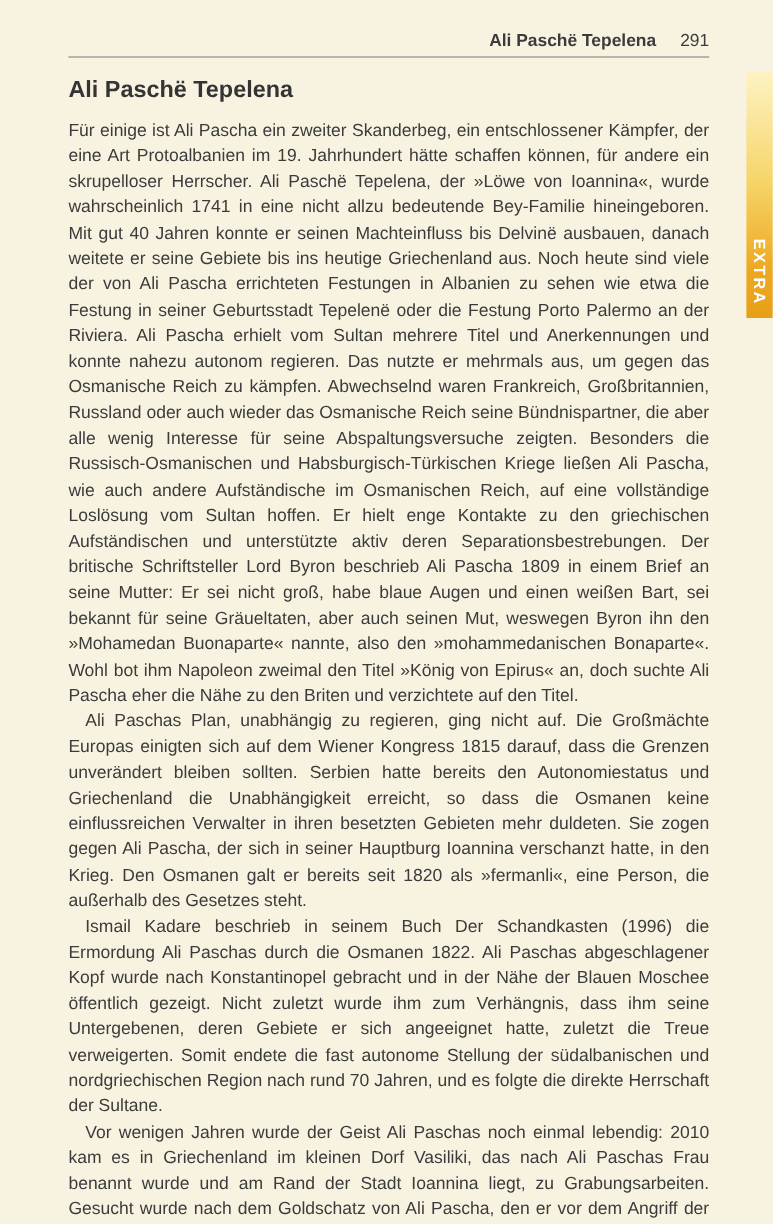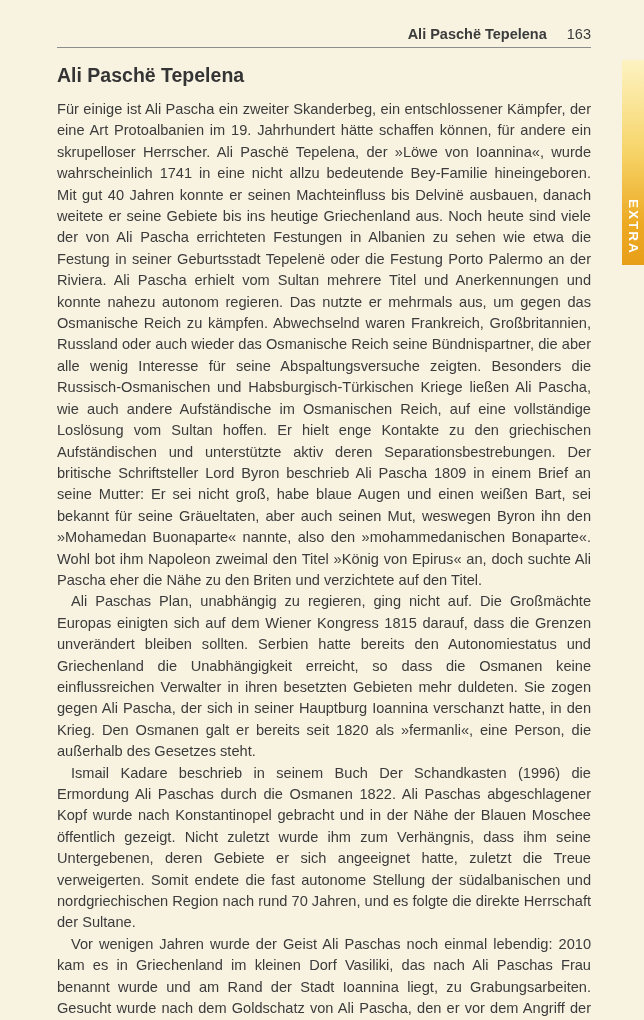--- a/index.html
+++ b/index.html
@@ -75,21 +75,21 @@
     font-size: 13.5px;
     letter-spacing: 2px;
   }
 </style>
 </head>
 <body>
 
 <div class="page">
   <div class="header-row">
     <span class="running-head">Ali Paschë Tepelena</span>
-    <span class="page-number">163</span>
+    <span class="page-number">291</span>
   </div>
 
   <h1 class="title">Ali Paschë Tepelena</h1>
 
   <div class="body-text">
       <p class="para"><span>Für einige ist Ali Pascha ein zweiter Skanderbeg, ein entschlossener Kämpfer, der eine Art Protoalbanien im 19. Jahrhundert hätte schaffen können, für andere ein skrupelloser Herrscher. Ali Paschë Tepelena, der »Löwe von Ioannina«, wurde wahrscheinlich 1741 in eine nicht allzu bedeutende Bey-Familie hineingeboren. Mit gut 40 Jahren konnte er seinen Machteinfluss bis Delvinë ausbauen, danach weitete er seine Gebiete bis ins heutige Griechenland aus. Noch heute sind viele der von Ali Pascha errichteten Festungen in Albanien zu sehen wie etwa die Festung in seiner Geburtsstadt Tepelenë oder die Festung Porto Palermo an der Riviera. Ali Pascha erhielt vom Sultan mehrere Titel und Anerkennungen und konnte nahezu autonom regieren. Das nutzte er mehrmals aus, um gegen das Osmanische Reich zu kämpfen. Abwechselnd waren Frankreich, Großbritannien, Russland oder auch wieder das Osmanische Reich seine Bündnispartner, die aber alle wenig Interesse für seine Abspaltungsversuche zeigten. Besonders die Russisch-Osmanischen und Habsburgisch-Türkischen Kriege ließen Ali Pascha, wie auch andere Aufständische im Osmanischen Reich, auf eine vollständige Loslösung vom Sultan hoffen. Er hielt enge Kontakte zu den griechischen Aufständischen und unterstützte aktiv deren Separationsbestrebungen. Der britische Schriftsteller Lord Byron beschrieb Ali Pascha 1809 in einem Brief an seine Mutter: Er sei nicht groß, habe blaue Augen und einen weißen Bart, sei bekannt für seine Gräueltaten, aber auch seinen Mut, weswegen Byron ihn den »Mohamedan Buonaparte« nannte, also den »mohammedanischen Bonaparte«. Wohl bot ihm Napoleon zweimal den Titel »König von Epirus« an, doch suchte Ali Pascha eher die Nähe zu den Briten und verzichtete auf den Titel.</span></p>
       <p class="para indent"><span>Ali Paschas Plan, unabhängig zu regieren, ging nicht auf. Die Großmächte Europas einigten sich auf dem Wiener Kongress 1815 darauf, dass die Grenzen unverändert bleiben sollten. Serbien hatte bereits den Autonomiestatus und Griechenland die Unabhängigkeit erreicht, so dass die Osmanen keine einflussreichen Verwalter in ihren besetzten Gebieten mehr duldeten. Sie zogen gegen Ali Pascha, der sich in seiner Hauptburg Ioannina verschanzt hatte, in den Krieg. Den Osmanen galt er bereits seit 1820 als »fermanli«, eine Person, die außerhalb des Gesetzes steht.</span></p>
       <p class="para indent"><span>Ismail Kadare beschrieb in seinem Buch </span><span class="italic">Der Schandkasten</span><span> (1996) die Ermordung Ali Paschas durch die Osmanen 1822. Ali Paschas abgeschlagener Kopf wurde nach Konstantinopel gebracht und in der Nähe der Blauen Moschee öffentlich gezeigt. Nicht zuletzt wurde ihm zum Verhängnis, dass ihm seine Untergebenen, deren Gebiete er sich angeeignet hatte, zuletzt die Treue verweigerten. Somit endete die fast autonome Stellung der südalbanischen und nordgriechischen Region nach rund 70 Jahren, und es folgte die direkte Herrschaft der Sultane.</span></p>
       <p class="para indent"><span>Vor wenigen Jahren wurde der Geist Ali Paschas noch einmal lebendig: 2010 kam es in Griechenland im kleinen Dorf Vasiliki, das nach Ali Paschas Frau benannt wurde und am Rand der Stadt Ioannina liegt, zu Grabungsarbeiten. Gesucht wurde nach dem Goldschatz von Ali Pascha, den er vor dem Angriff der Osmanen wohl in diesem Dorf vergraben ließ. Hintergrund war die Staatspleite Griechenlands, der Schatz sollte die Krise wohl ein klein wenig dämpfen. Doch er wurde nicht gefunden, und anders als im 19. Jahrhundert konnte Ali Pascha die Griechen nicht noch einmal unterstützen.</span></p>
     </div>

